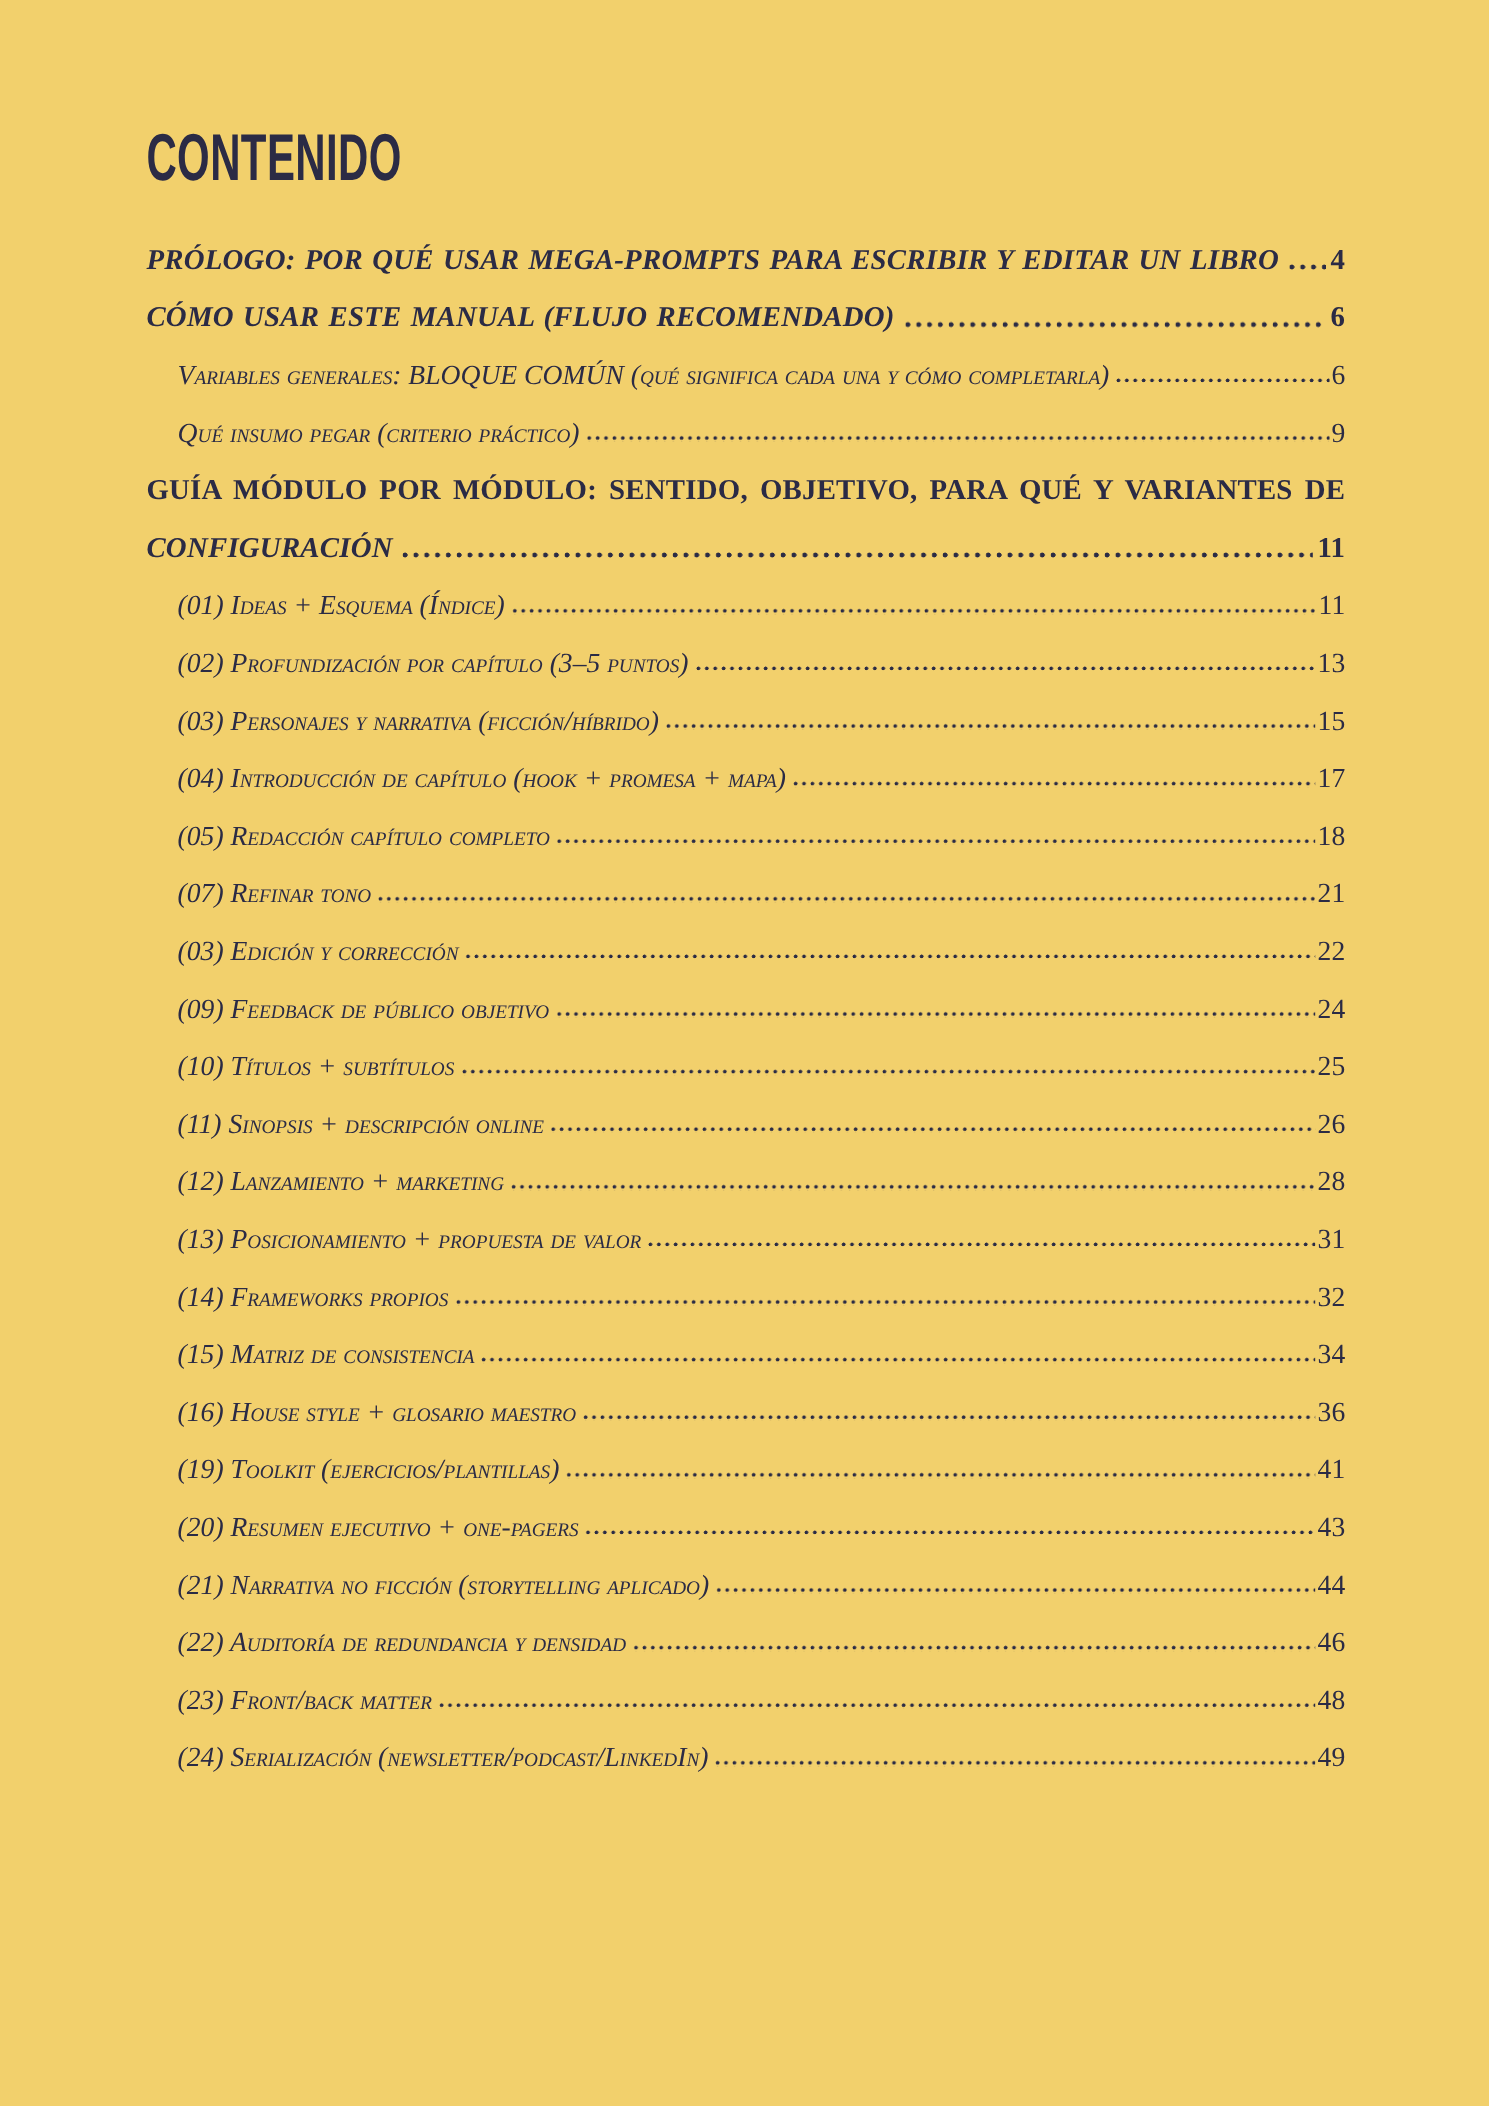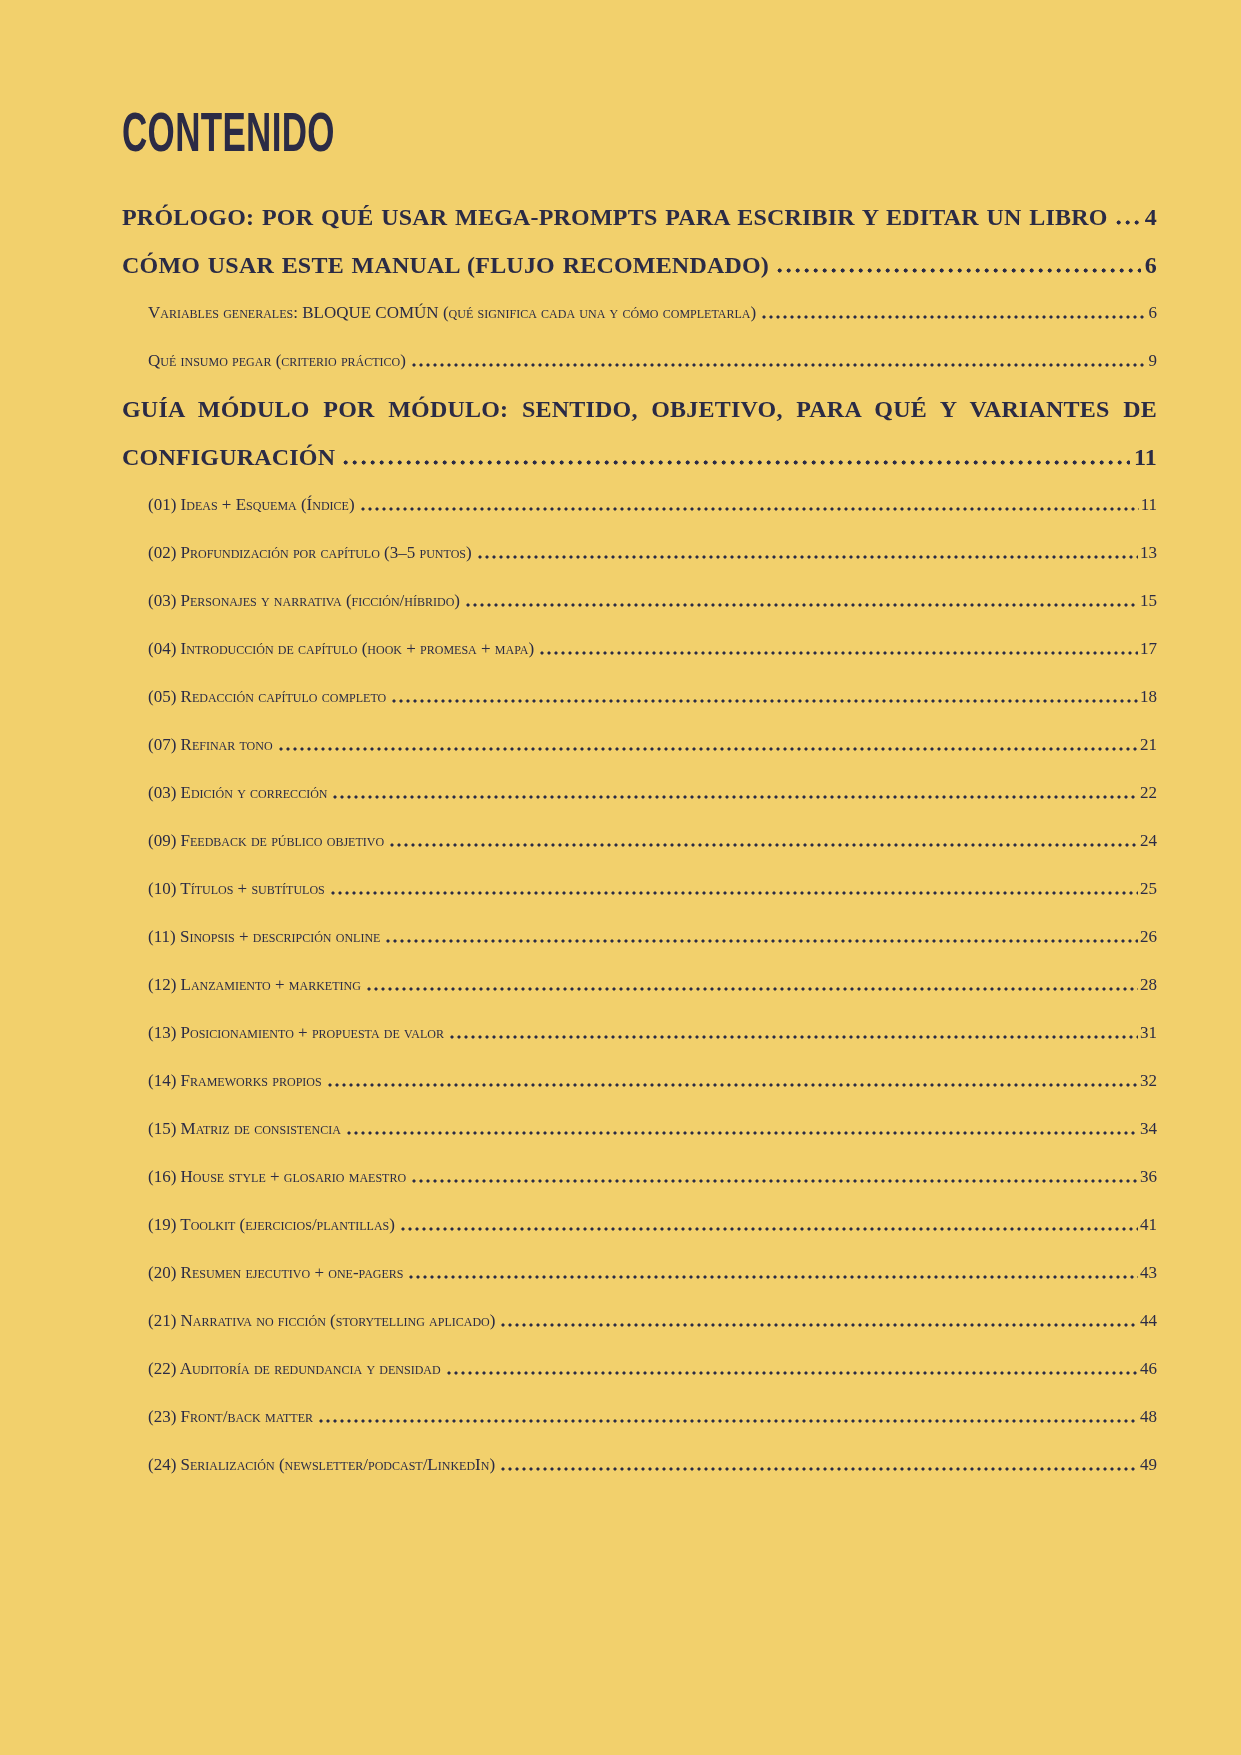--- a/index.html
+++ b/index.html
@@ -9,21 +9,21 @@
   * { margin: 0; padding: 0; box-sizing: border-box; }
   html, body {
     width: 1241px; height: 1755px;
     background: var(--bg);
     color: var(--ink);
     overflow: hidden;
     font-family: "Liberation Serif", serif;
   }
   .page {
     width: 1241px; height: 1306px;
-    padding: 106px 84px 0 122px;
+    padding: 106px 120px 0 122px;
   }
   .doc-title {
     font-family: "Liberation Sans", sans-serif;
     font-weight: 800;
     font-size: 53px;
     line-height: 1;
     letter-spacing: 0.5px;
     margin-bottom: 46px;
     white-space: nowrap;
   }
@@ -32,21 +32,21 @@
     transform: scaleX(0.66) scaleY(1.04);
     transform-origin: left bottom;
   }
   
   .entry { width: 100%; }
   .row {
     display: flex;
     align-items: flex-end;
     width: 100%;
   }
-  .label { white-space: nowrap; }
+  .label { white-space: nowrap; font-style: italic; }
   .leader {
     flex: 1 1 auto;
     min-width: 14px;
     height: 5px;
     align-self: flex-end;
     background-repeat: repeat-x;
     background-position: left 50%;
   }
   .pagenum { white-space: nowrap; }
 
@@ -66,21 +66,21 @@
   }
   .h1 .justline {
     text-align: justify;
     text-align-last: justify;
     line-height: 24px;
     margin-bottom: 24px;
   }
 
   
   .sub {
-    font-size: 17px;
+    font-size: 23px;
     font-variant: small-caps;
     line-height: 23px;
     margin-bottom: 25px;
     padding-left: 26px;
   }
   .sub .leader {
     margin: 0 2px 4px 6px;
     background-image: radial-gradient(circle at 2px 2px, var(--ink) 1.35px, rgba(0,0,0,0) 1.8px);
     background-size: 7px 5px;
   }

